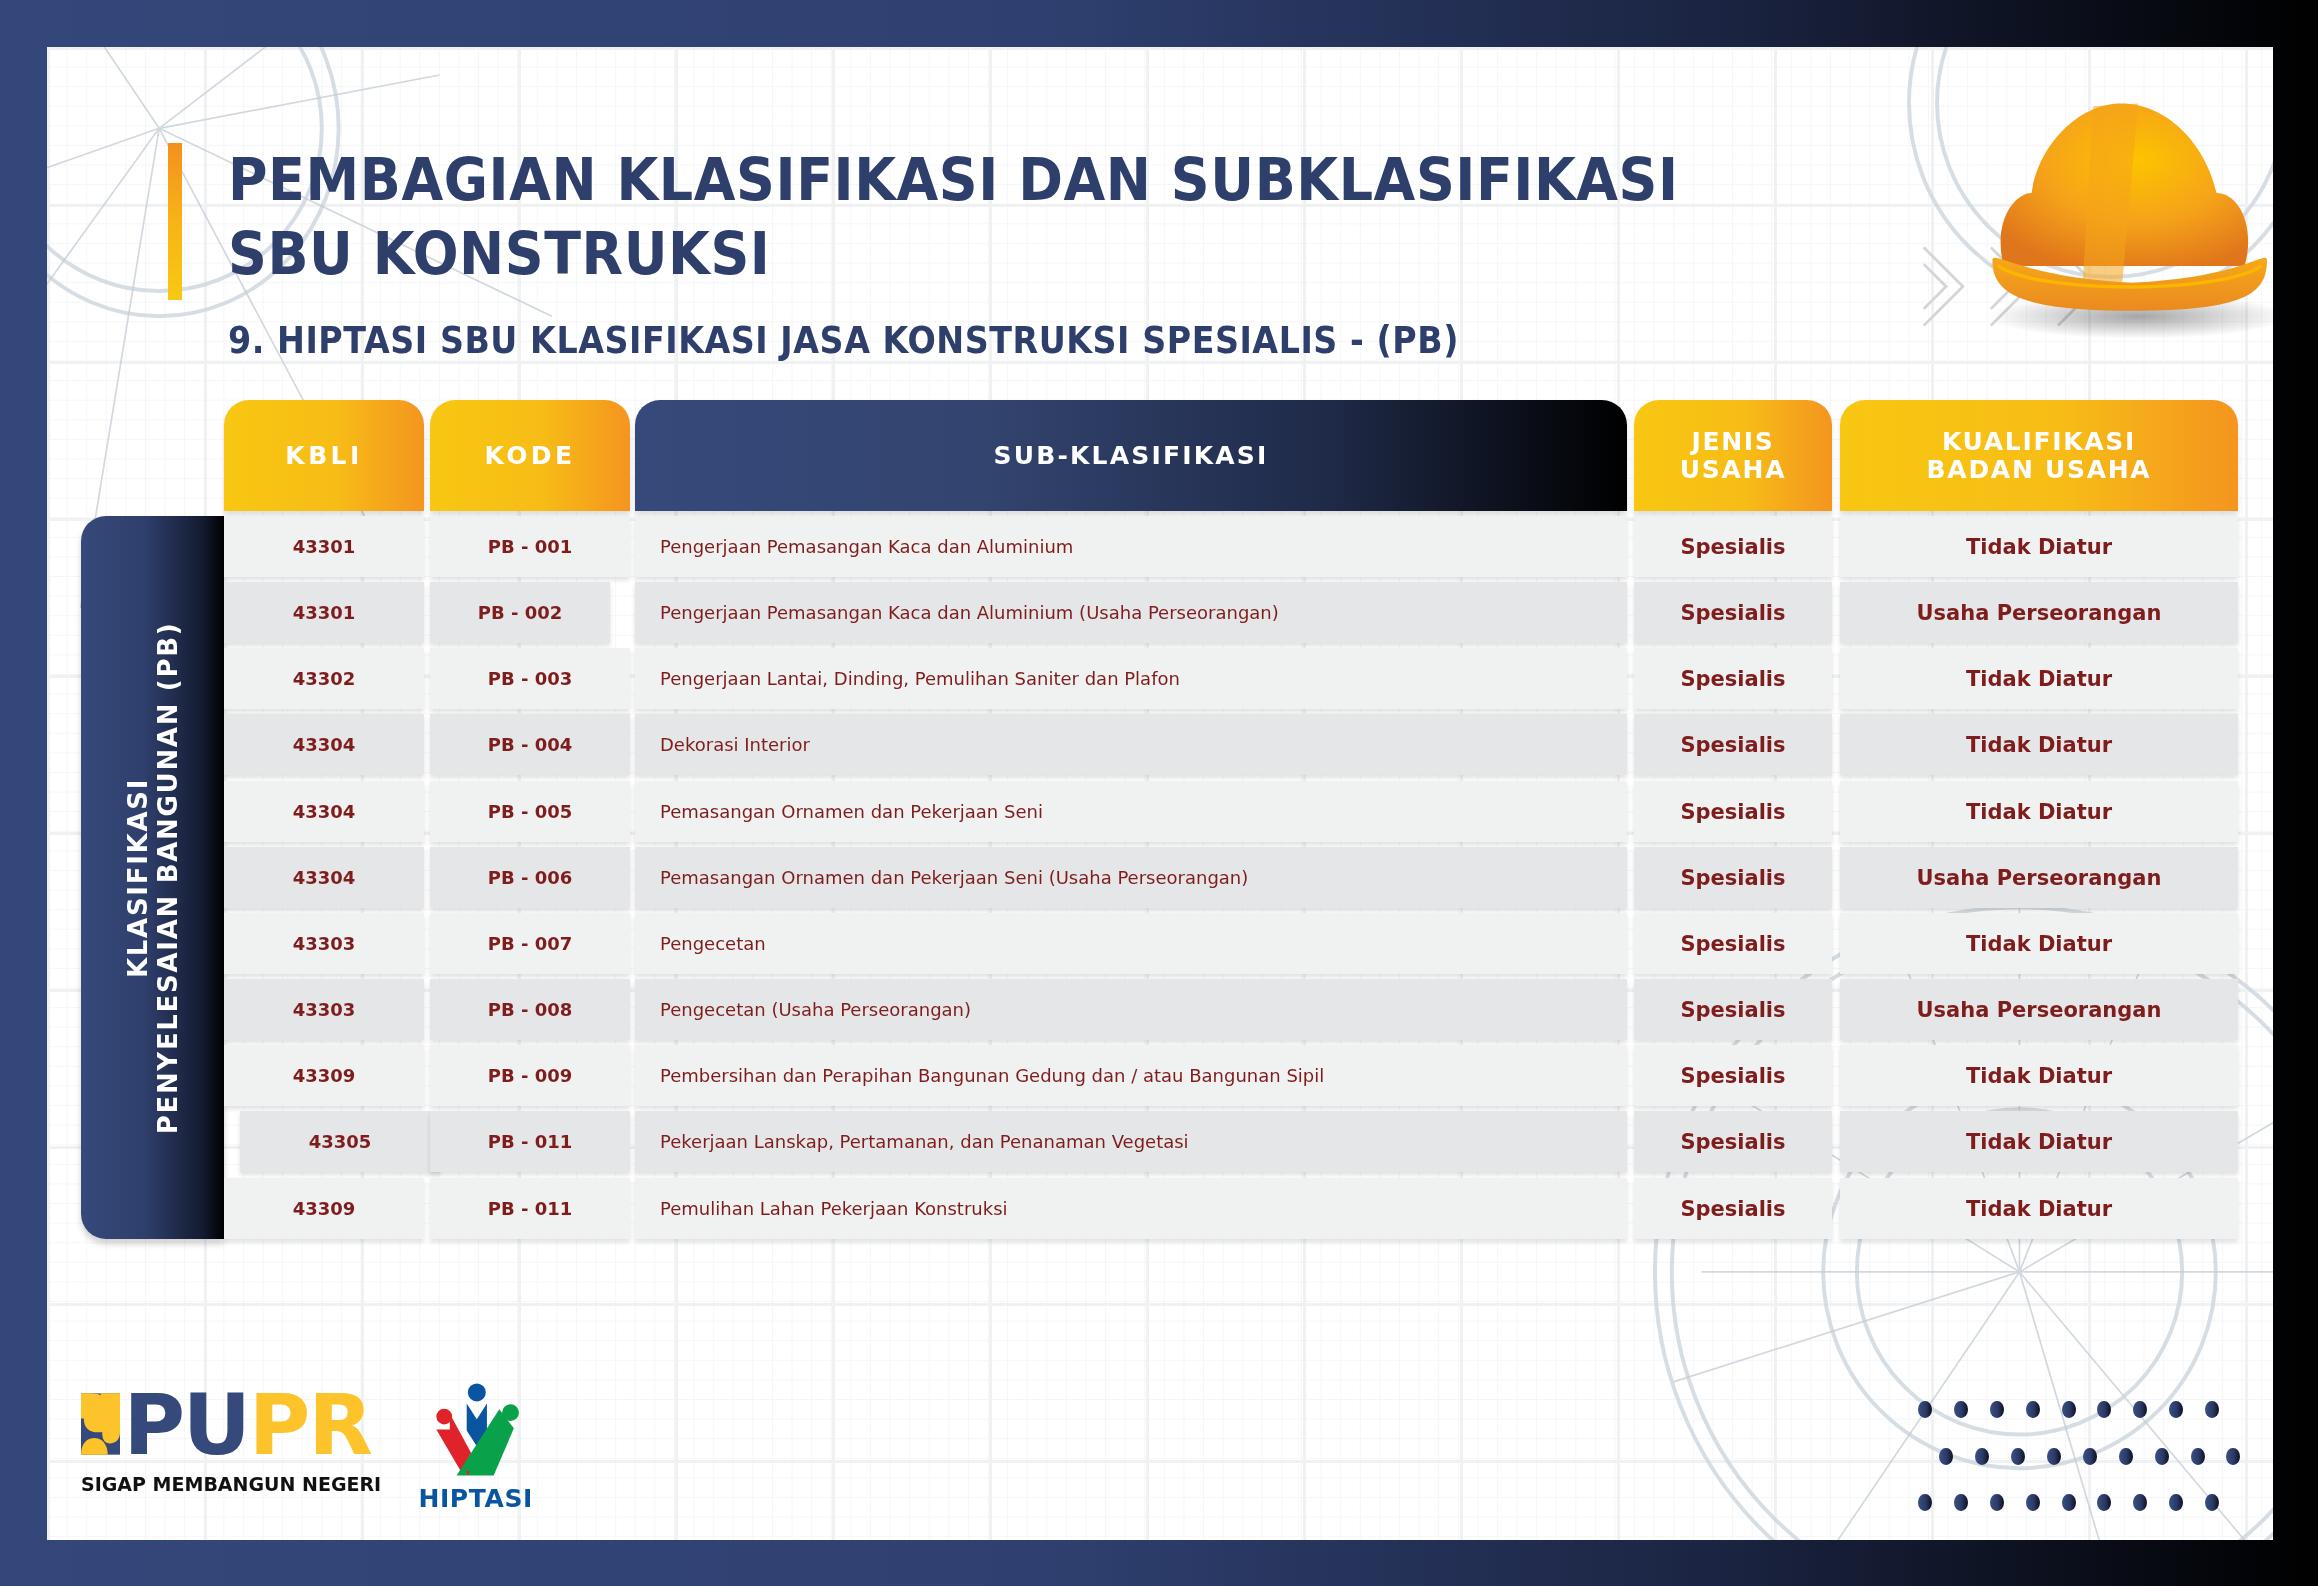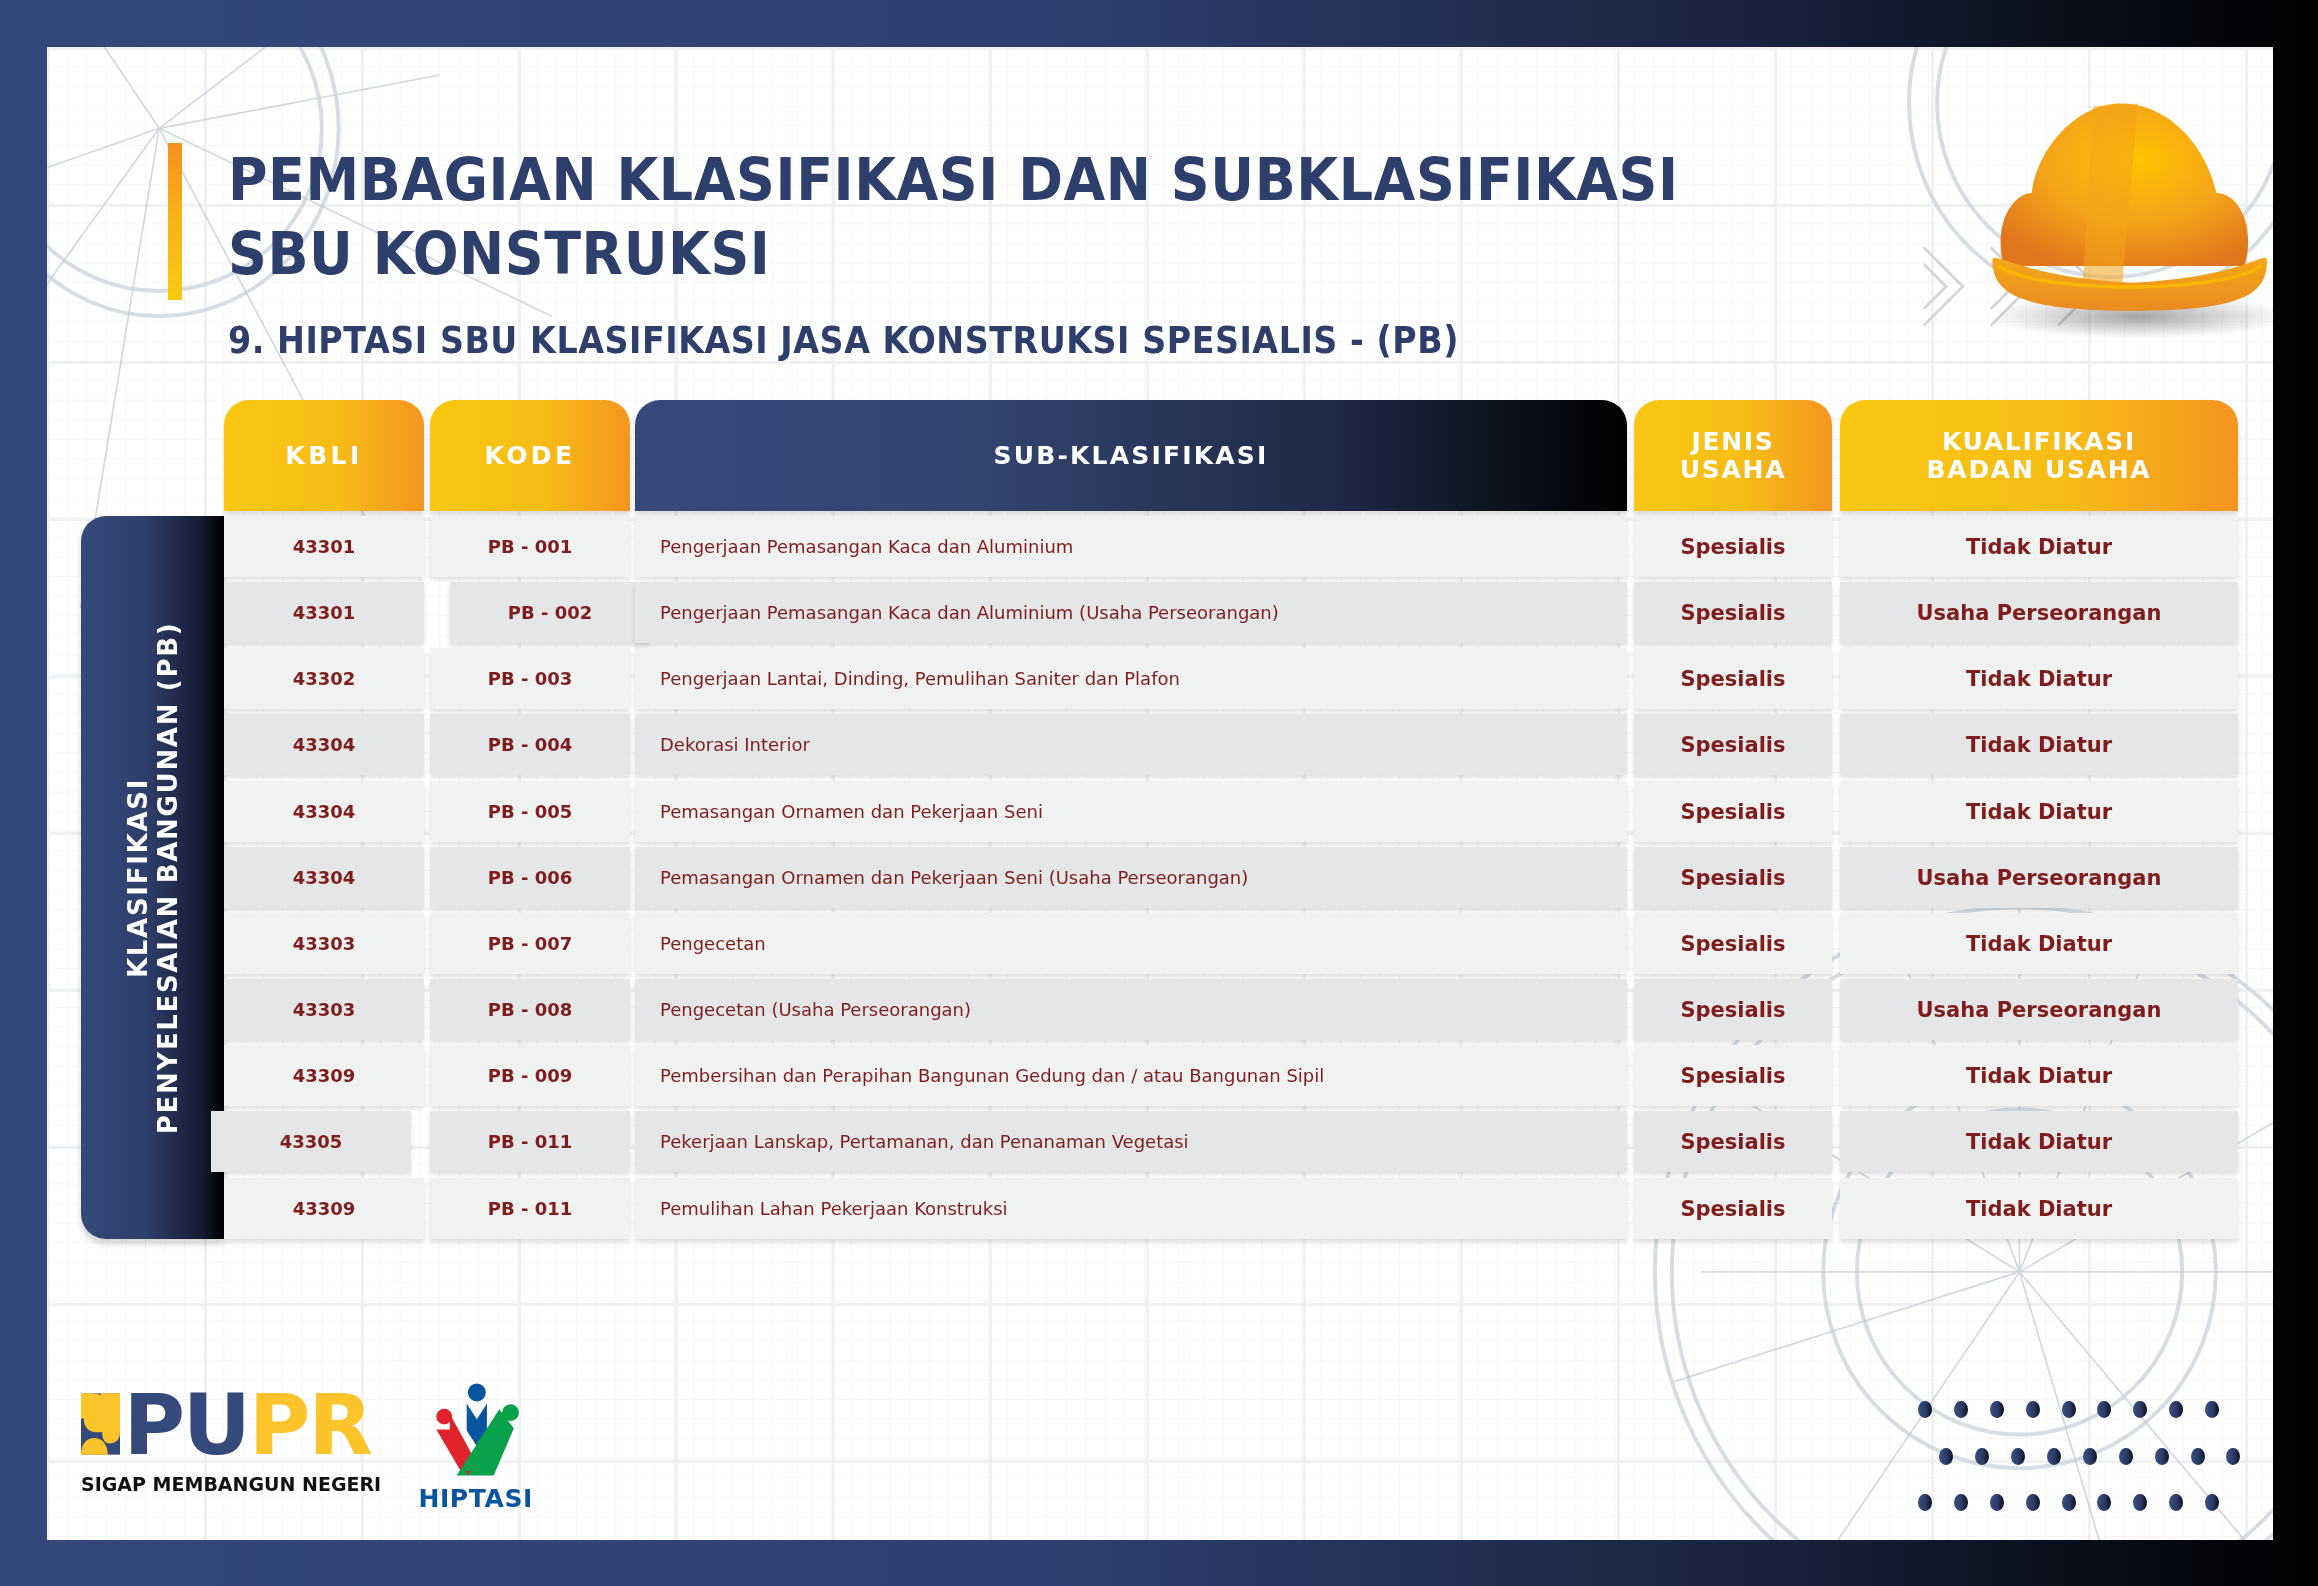--- a/index.html
+++ b/index.html
@@ -209,21 +209,21 @@
   <div style="position:absolute; left:0; top:469px; width:100%; height:729px;">
     <div class="row odd" style="top:0px;">
       <div class="cell c kbli" style="left:177px; width:200px;">43301</div>
       <div class="cell c kode" style="left:383px; width:200px;">PB - 001</div>
       <div class="cell l" style="left:588px; width:992px;">Pengerjaan Pemasangan Kaca dan Aluminium</div>
       <div class="cell c jenis" style="left:1587px; width:198px;">Spesialis</div>
       <div class="cell c kual" style="left:1793px; width:398px;">Tidak Diatur</div>
     </div>
     <div class="row even" style="top:66px;">
       <div class="cell c kbli" style="left:177px; width:200px;">43301</div>
-      <div class="cell c kode" style="left:383px; width:200px;margin-left:20px;">PB - 002</div>
+      <div class="cell c kode" style="left:383px; width:180px;">PB - 002</div>
       <div class="cell l" style="left:588px; width:992px;text-align:right;">Pengerjaan Pemasangan Kaca dan Aluminium (Usaha Perseorangan)</div>
       <div class="cell c jenis" style="left:1587px; width:198px;">Spesialis</div>
       <div class="cell c kual" style="left:1793px; width:398px;">Usaha Perseorangan</div>
     </div>
     <div class="row odd" style="top:132px;">
       <div class="cell c kbli" style="left:177px; width:200px;">43302</div>
       <div class="cell c kode" style="left:383px; width:200px;">PB - 003</div>
       <div class="cell l" style="left:588px; width:992px;">Pengerjaan Lantai, Dinding, Pemulihan Saniter dan Plafon</div>
       <div class="cell c jenis" style="left:1587px; width:198px;">Spesialis</div>
       <div class="cell c kual" style="left:1793px; width:398px;">Tidak Diatur</div>
@@ -264,21 +264,21 @@
       <div class="cell c kual" style="left:1793px; width:398px;">Usaha Perseorangan</div>
     </div>
     <div class="row odd" style="top:529px;">
       <div class="cell c kbli" style="left:177px; width:200px;">43309</div>
       <div class="cell c kode" style="left:383px; width:200px;">PB - 009</div>
       <div class="cell l" style="left:588px; width:992px;">Pembersihan dan Perapihan Bangunan Gedung dan / atau Bangunan Sipil</div>
       <div class="cell c jenis" style="left:1587px; width:198px;">Spesialis</div>
       <div class="cell c kual" style="left:1793px; width:398px;">Tidak Diatur</div>
     </div>
     <div class="row even" style="top:595px;">
-      <div class="cell c kbli" style="left:164px; width:200px;">43305</div>
+      <div class="cell c kbli" style="left:193px; width:200px;">43305</div>
       <div class="cell c kode" style="left:383px; width:200px;">PB - 011</div>
       <div class="cell l" style="left:588px; width:992px;">Pekerjaan Lanskap, Pertamanan, dan Penanaman Vegetasi</div>
       <div class="cell c jenis" style="left:1587px; width:198px;">Spesialis</div>
       <div class="cell c kual" style="left:1793px; width:398px;">Tidak Diatur</div>
     </div>
     <div class="row odd" style="top:662px;">
       <div class="cell c kbli" style="left:177px; width:200px;">43309</div>
       <div class="cell c kode" style="left:383px; width:200px;">PB - 011</div>
       <div class="cell l" style="left:588px; width:992px;">Pemulihan Lahan Pekerjaan Konstruksi</div>
       <div class="cell c jenis" style="left:1587px; width:198px;">Spesialis</div>

